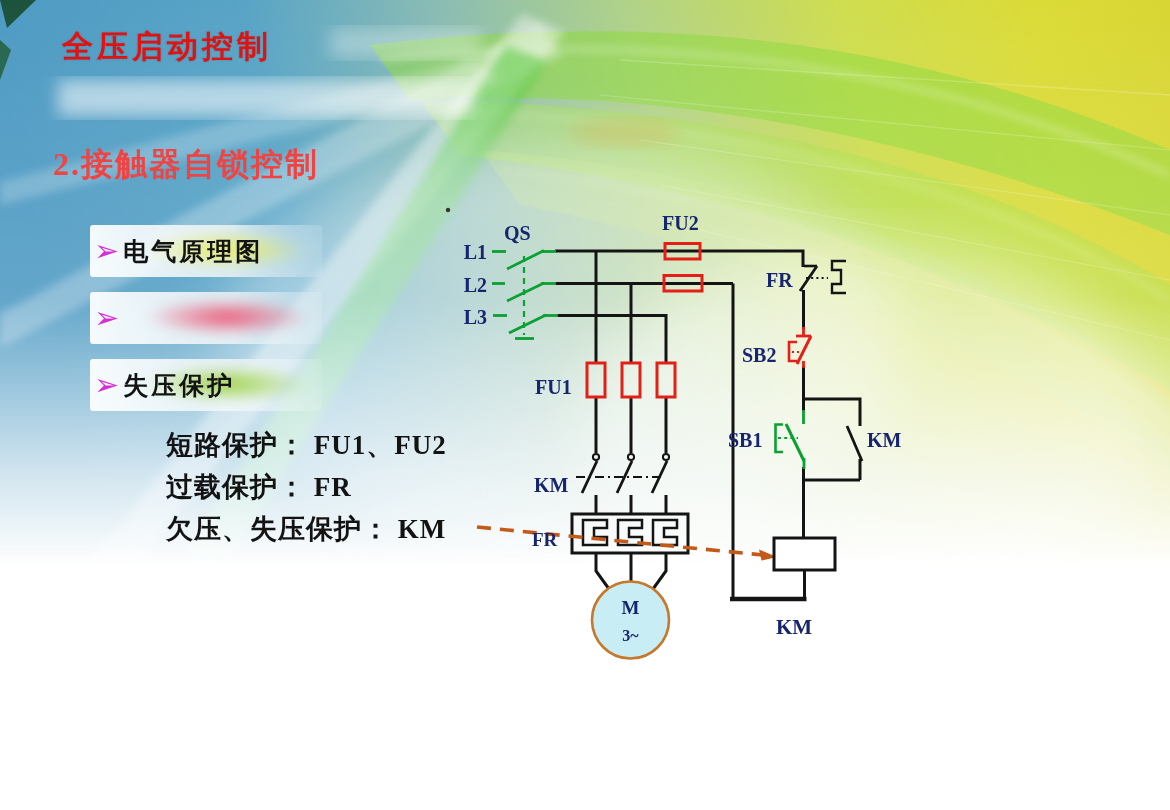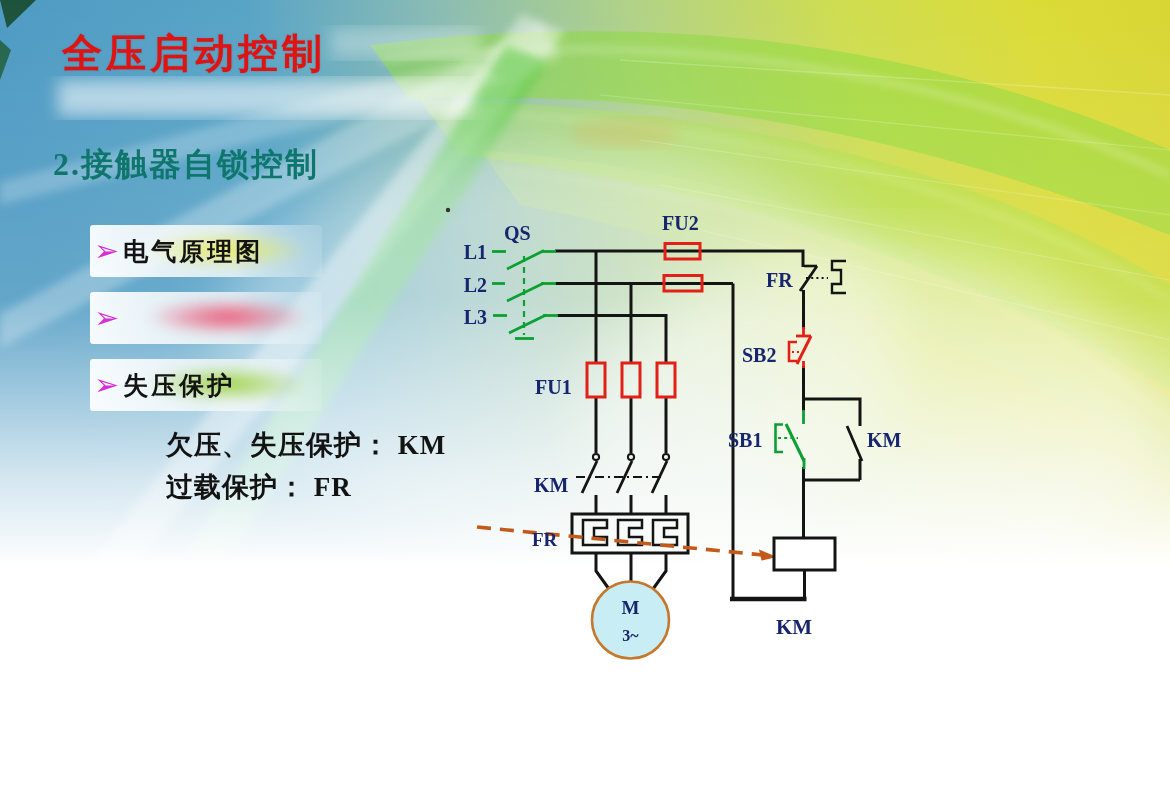--- a/index.html
+++ b/index.html
@@ -6,25 +6,25 @@
   body{
     width:1170px;height:810px;position:relative;overflow:hidden;
     background:#ffffff;
     font-family:"Liberation Serif","DejaVu Serif",serif;
   }
   .abs{position:absolute;}
   
   #bg{position:absolute;left:0;top:0;width:1170px;height:810px;z-index:0;}
   
   .title{
-    left:62px;top:26px;font-size:40px;font-weight:bold;color:#e01313;
+    left:62px;top:26px;font-size:31px;font-weight:bold;color:#e01313;
     letter-spacing:4px;z-index:3;text-shadow:0 0 2px rgba(120,0,0,.25);
   }
   .subtitle{
-    left:53px;top:143px;font-size:32px;font-weight:bold;color:#0f766e;
+    left:53px;top:143px;font-size:32px;font-weight:bold;color:#ef4444;
     letter-spacing:2px;z-index:3;
   }
   
   .bullet{
     z-index:3;height:52px;width:232px;display:flex;align-items:center;
     background:linear-gradient(to right,rgba(252,254,255,.95) 0%,rgba(242,248,250,.8) 62%,rgba(240,246,248,.15) 100%);
     border-radius:3px;
   }
   .bullet .glow{
     position:absolute;left:56px;top:7px;width:162px;height:36px;border-radius:50%;
@@ -133,22 +133,23 @@
   <span class="glow" id="glow-1"></span>
   <span class="mk">➢</span>
 </div>
 <div class="abs bullet" style="left:90px;top:359px;">
   <span class="glow" id="glow-2"></span>
   <span class="mk">➢</span>
   <span class="tx">失压保护</span>
 </div>
 
 <div class="abs protect">
+  <div class="pline">短路保护： FU1、FU2</div>
+  <div class="pline">过载保护： FR</div>
   <div class="pline">欠压、失压保护： KM</div>
-  <div class="pline">过载保护： FR</div>
 </div>
 
 <svg id="circuit" width="545" height="475" viewBox="420 195 545 475">
 
   <g stroke="#141414" stroke-width="3" fill="none">
     <path d="M555,251 H803 V267"></path>
     <path d="M596,251 V363"></path>
     <path d="M555,283.5 H733"></path>
     <path d="M733,283.5 V599"></path>
     <path d="M631,283.5 V363"></path>

